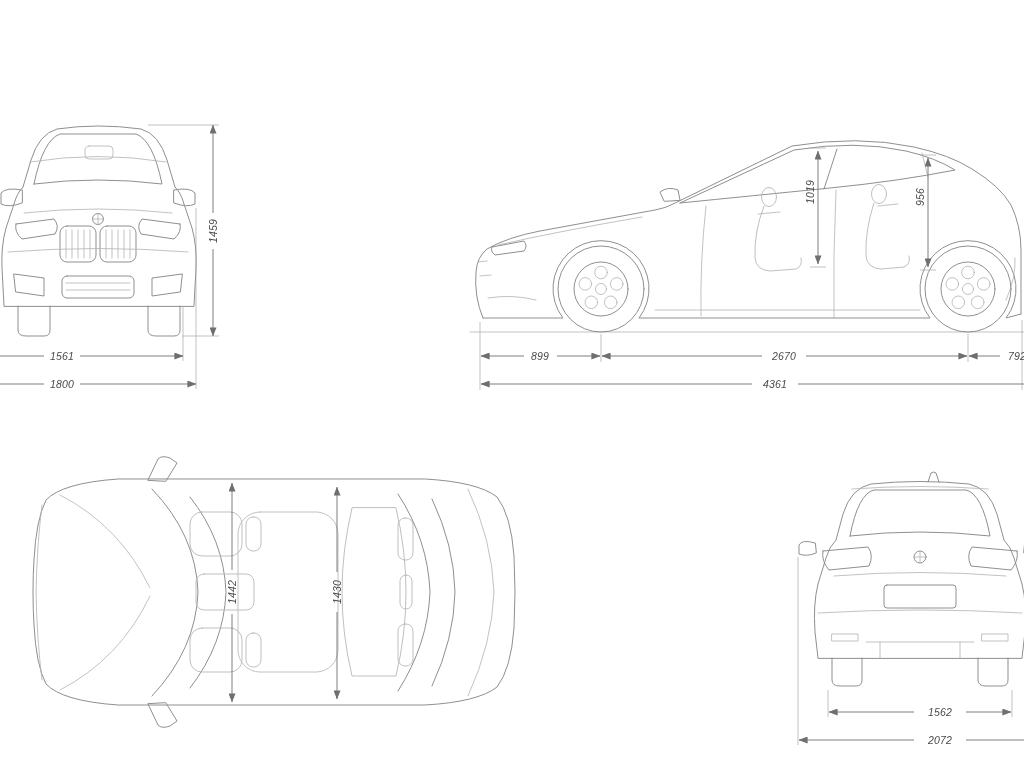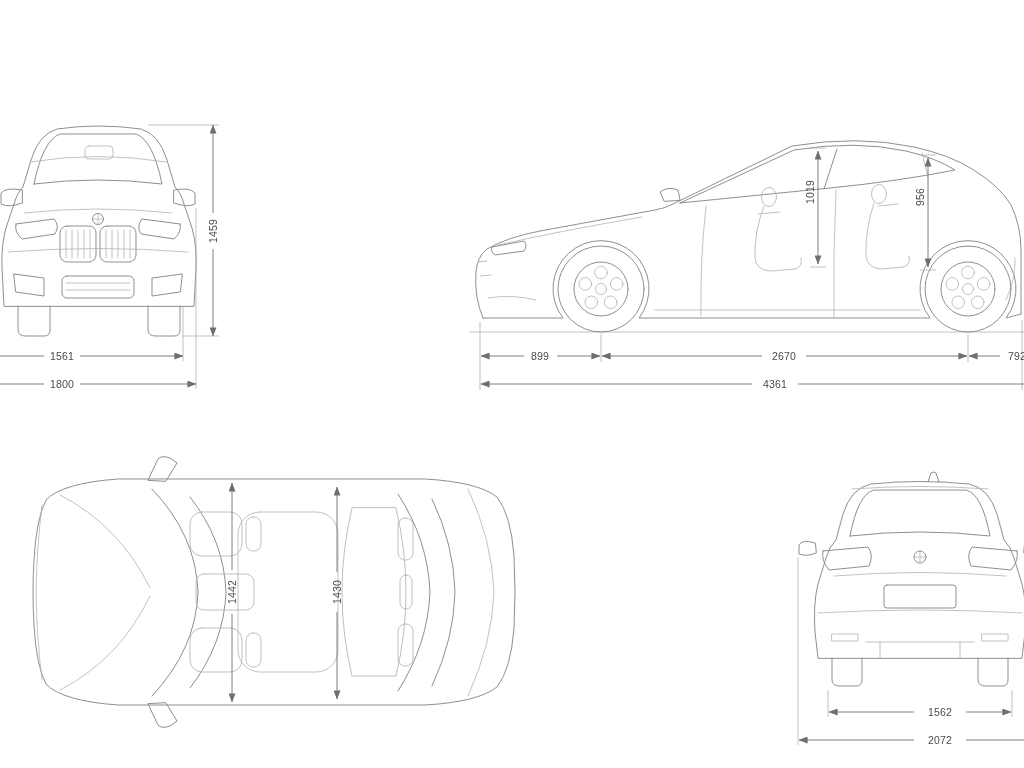--- a/index.html
+++ b/index.html
@@ -1,16 +1,16 @@
 <!DOCTYPE html>
 <html><head>
 <meta charset="utf-8">
 <style>
   html,body{margin:0;padding:0;background:#fff;}
-  .stage{position:relative;width:1024px;height:768px;background:#ffffff;overflow:hidden;}
+  .stage{position:relative;width:1024px;height:768px;background:#ffffff;overflow:hidden;font-style:italic;}
   svg{position:absolute;inset:0;display:block;}
   .car{fill:none;stroke:#8f8f8f;stroke-width:1;stroke-linejoin:round;stroke-linecap:round;}
   .lt{fill:none;stroke:#b3b3b3;stroke-width:.8;stroke-linejoin:round;stroke-linecap:round;}
   .seat{fill:none;stroke:#b8b8b8;stroke-width:.9;stroke-linejoin:round;stroke-linecap:round;}
   .dim{fill:none;stroke:#6f6f6f;stroke-width:.9;}
   .ext{fill:none;stroke:#a6a6a6;stroke-width:.7;}
   .dimtxt{font-family:"Liberation Sans",sans-serif;font-size:10.5px;fill:#4a4a4a;letter-spacing:.2px;}
 </style>
 </head>
 <body>

